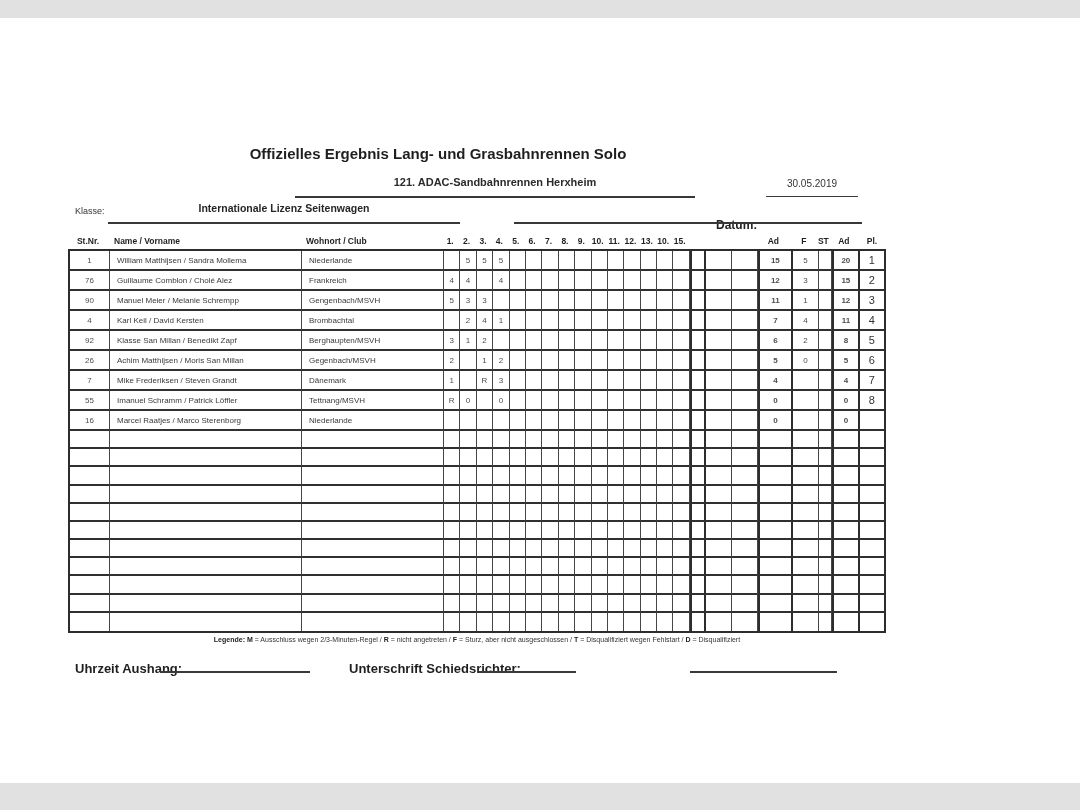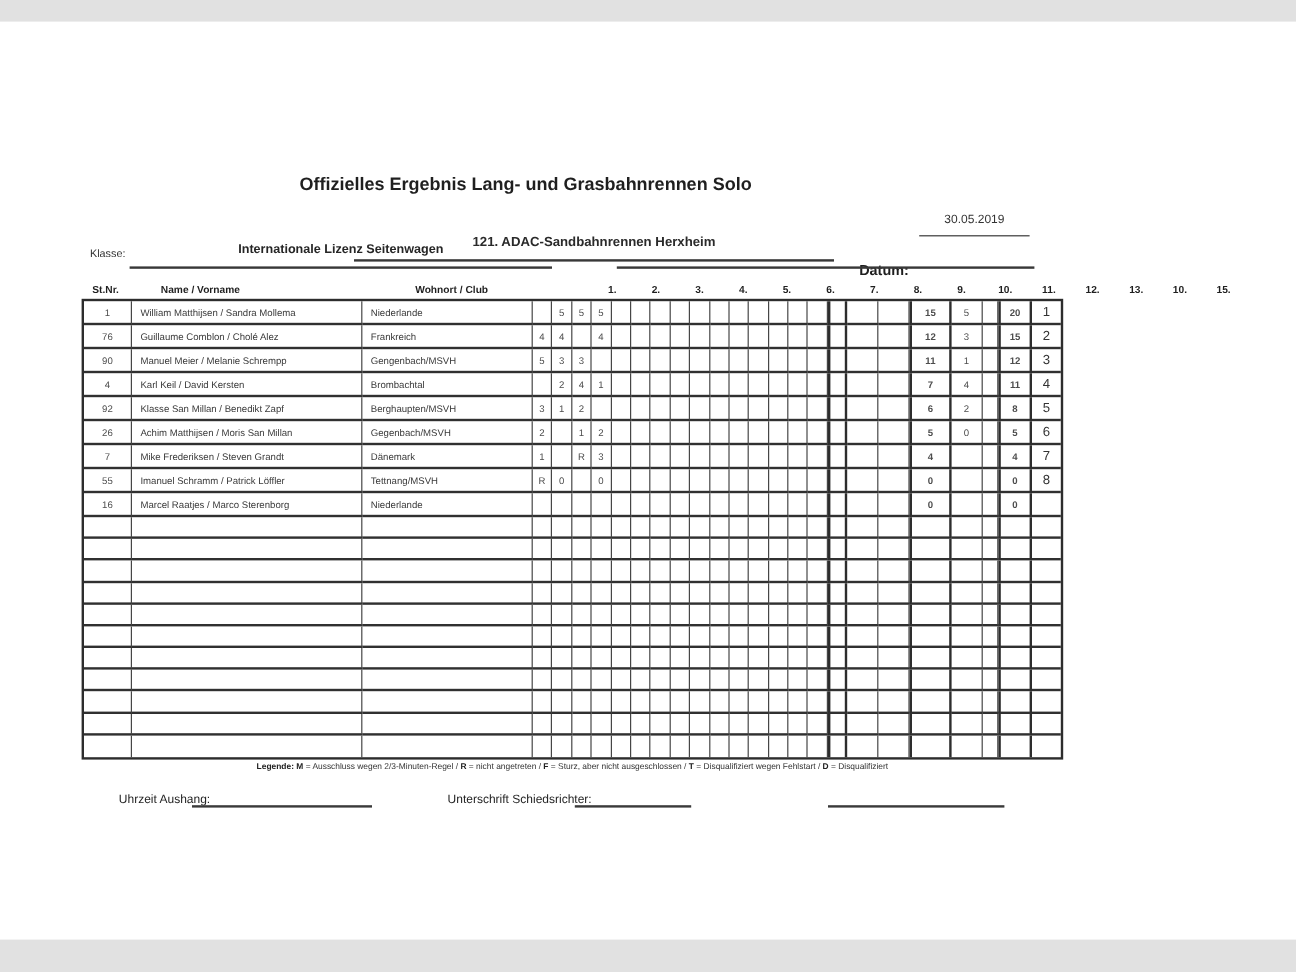--- a/index.html
+++ b/index.html
@@ -12,21 +12,21 @@
   #bar-top{top:0;height:18px;}
   #bar-bottom{top:783px;height:27px;}
 
   .page-title{
     position:absolute;top:145px;left:0;width:876px;text-align:center;
     font-size:15px;font-weight:bold;color:#1f1f1f;
   }
   .event-line{
     position:absolute;top:176px;left:295px;width:400px;height:20px;
     border-bottom:2px solid #383838;text-align:center;
-    font-size:11px;font-weight:bold;color:#2a2a2a;margin-top:20px;
+    font-size:11px;font-weight:bold;color:#2a2a2a;
   }
   .datum-label{position:absolute;top:178px;left:716px;font-size:12px;font-weight:bold;color:#1f1f1f;margin-top:40px;}
   .datum-value{
     position:absolute;top:178px;left:766px;width:92px;height:18px;
     border-bottom:1.5px solid #383838;text-align:center;font-size:10px;color:#333;
   }
   .klasse-label{position:absolute;top:206px;left:75px;font-size:9px;color:#333;}
   .klasse-value{
     position:absolute;top:202px;left:108px;width:352px;height:20px;
     border-bottom:2px solid #383838;text-align:center;
@@ -62,21 +62,21 @@
   .cell.bR2{border-right:2px solid #2d2d2d;font-weight:bold;}
   .cell.pl{font-size:11px;color:#333;border-right:none;}
   .cell.lastrow{border-bottom:none;}
 
   .legend{
     position:absolute;top:636px;left:68px;width:818px;text-align:center;
     font-size:7px;color:#333;white-space:nowrap;
   }
   .legend b{font-weight:bold;color:#222;}
 
-  .footer-label{position:absolute;font-size:10px;font-weight:normal;color:#1f1f1f;margin-left:24px;}
+  .footer-label{position:absolute;font-size:13px;font-weight:bold;color:#1f1f1f;}
   #uhrzeit-label{top:661px;left:75px;}
   #unterschrift-label{top:661px;left:349px;}
   .sig-line{position:absolute;height:12px;border-bottom:2px solid #3a3a3a;top:659px;}
   #sig-line-1{left:160px;width:150px;}
   #sig-line-2{left:479px;width:97px;}
   #sig-line-3{left:690px;width:147px;}
 </style>
 </head>
 <body>
 
@@ -86,21 +86,21 @@
 <div class="page-title">Offizielles Ergebnis Lang- und Grasbahnrennen Solo</div>
 
 <div class="event-line">121. ADAC-Sandbahnrennen Herxheim</div>
 <div class="datum-label">Datum:</div>
 <div class="datum-value">30.05.2019</div>
 
 <div class="klasse-label">Klasse:</div>
 <div class="klasse-value">Internationale Lizenz Seitenwagen</div>
 <div class="klasse-extra-line"></div>
 
-<div class="thead" id="table-header" style="grid-template-columns: 40px 192px 142px 16.4px 16.4px 16.4px 16.4px 16.4px 16.4px 16.4px 16.4px 16.4px 16.4px 16.4px 16.4px 16.4px 16.4px 16.4px 16px 26px 26px 35px 26px 13px 28px 1fr; gap: 20px;">
+<div class="thead" id="table-header" style="grid-template-columns: 40px 192px 142px 16.4px 16.4px 16.4px 16.4px 16.4px 16.4px 16.4px 16.4px 16.4px 16.4px 16.4px 16.4px 16.4px 16.4px 16.4px 16px 26px 26px 35px 26px 13px 28px 1fr;">
     <div class="hcell ">St.Nr.</div>
     <div class="hcell hleft">Name / Vorname</div>
     <div class="hcell hleft">Wohnort / Club</div>
     <div class="hcell">1.</div>
     <div class="hcell">2.</div>
     <div class="hcell">3.</div>
     <div class="hcell">4.</div>
     <div class="hcell">5.</div>
     <div class="hcell">6.</div>
     <div class="hcell">7.</div>

